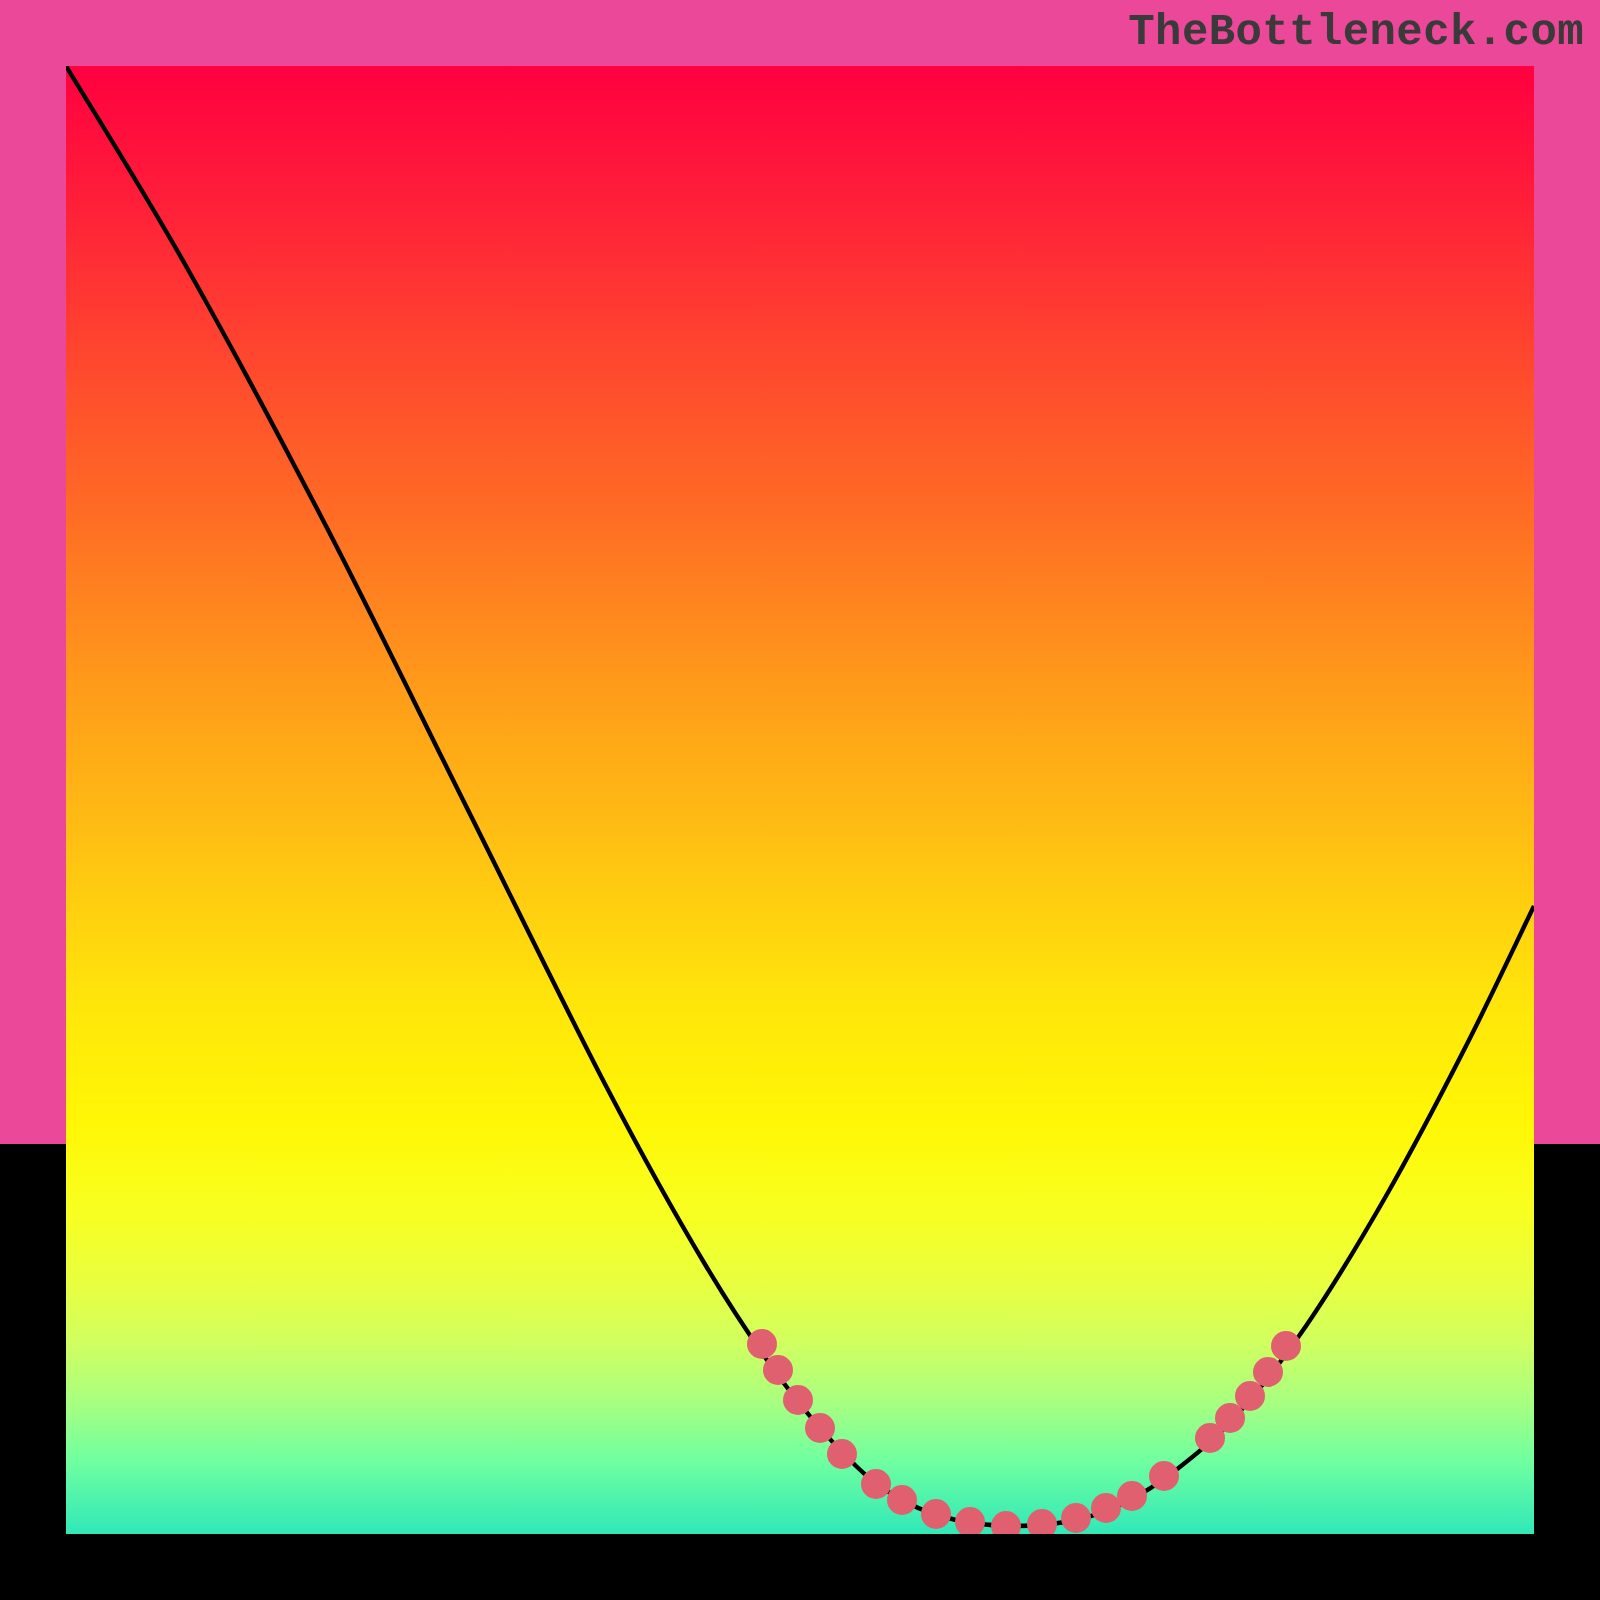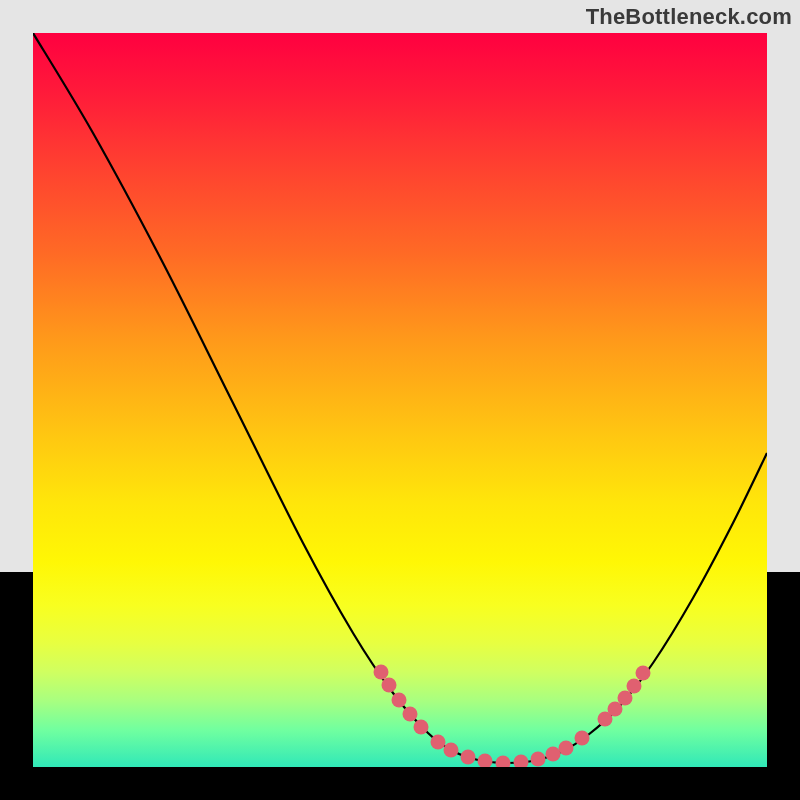--- a/index.html
+++ b/index.html
@@ -8,21 +8,22 @@
     width: 800px;
     height: 800px;
     overflow: hidden;
     background: #000;
     font-family: Arial, Helvetica, sans-serif;
   }
   .frame {
     position: relative;
     width: 800px;
     height: 572px;
-    background: #e5e5e5;
+    background: #ec4899;
+    font-family: Liberation Mono, monospace;
   }
   .plot {
     position: absolute;
     left: 33px;
     top: 33px;
     width: 734px;
     height: 734px;
     overflow: hidden;
   }
   .gradient {

